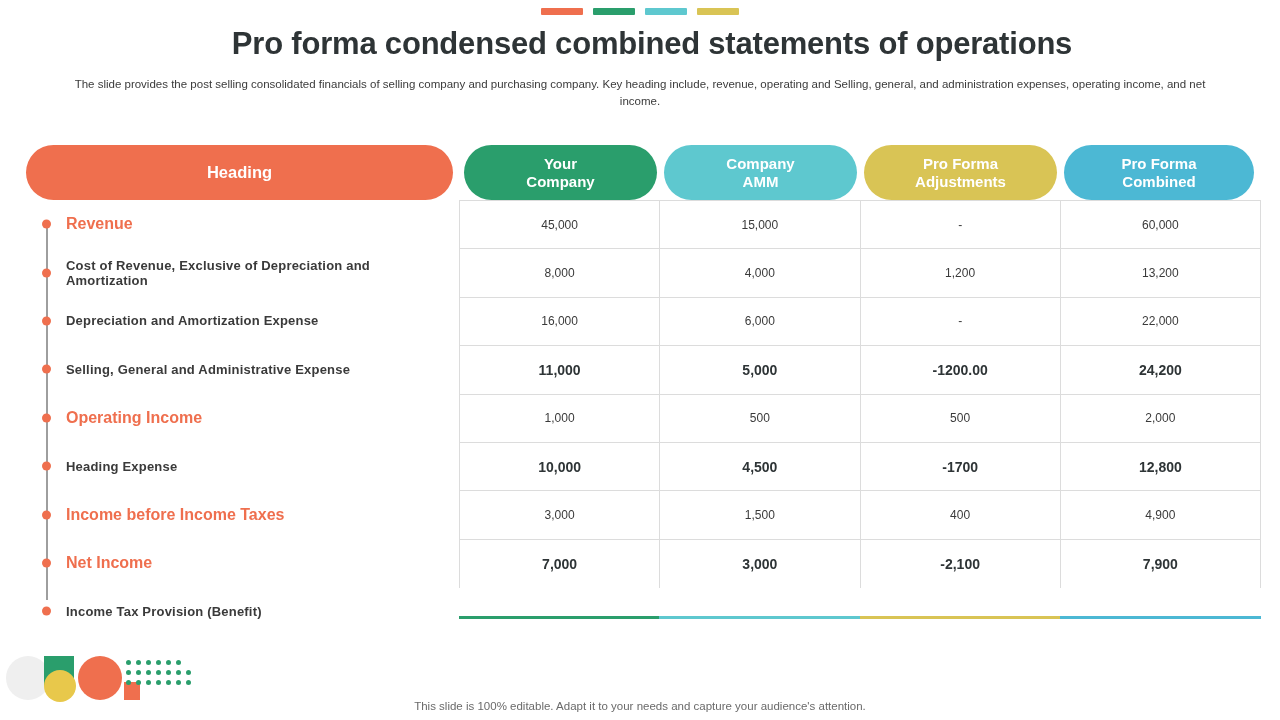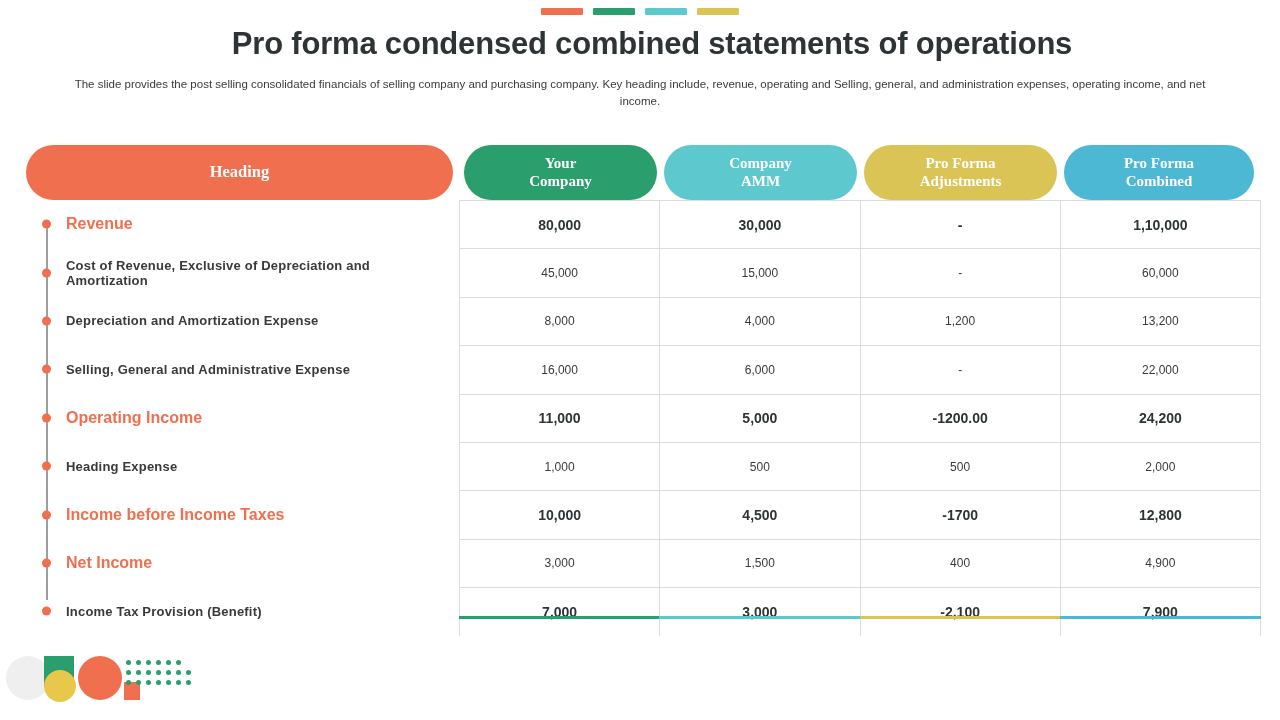--- a/index.html
+++ b/index.html
@@ -26,21 +26,21 @@
     position: absolute; top: 76px; left: 50%; transform: translateX(-50%);
     width: 1160px; text-align: center;
     font-size: 11.5px; color: #3b3b3b; line-height: 1.45;
   }
 
   
   .pills { position: absolute; top: 145px; left: 26px; width: 1228px; height: 56px; }
   .pill {
     position: absolute; top: 0; height: 55px; border-radius: 28px;
     display: flex; align-items: center; justify-content: center;
-    color: #fff; font-weight: bold; text-align: center; line-height: 1.15; font-family: Liberation Serif, serif;
+    color: #fff; font-weight: bold; text-align: center; line-height: 1.15;
   }
   .pill-heading { left: 0; width: 427px; font-size: 16.5px; background: #ef6f4e; }
   .pill-your    { left: 438px; width: 193px; font-size: 15px; background: #2a9e6c; }
   .pill-amm     { left: 638px; width: 193px; font-size: 15px; background: #5ec8cf; }
   .pill-adj     { left: 838px; width: 193px; font-size: 15px; background: #d9c455; }
   .pill-comb    { left: 1038px; width: 190px; font-size: 15px; background: #4cb8d4; }
 
   
   .labels { position: absolute; top: 200px; left: 28px; width: 420px; }
   .label-row {
@@ -160,26 +160,20 @@
         <span class="ltext">Net Income</span>
       </div>
       <div class="label-row">
         <span class="bullet"></span>
         <span class="ltext">Income Tax Provision  (Benefit)</span>
       </div>
     </div>
 
   <table class="table" id="table">
       <tbody>
-        <tr class="strong">
-          <td>80,000</td>
-          <td>30,000</td>
-          <td>-</td>
-          <td>1,10,000</td>
-        </tr>
         <tr>
           <td>45,000</td>
           <td>15,000</td>
           <td>-</td>
           <td>60,000</td>
         </tr>
         <tr>
           <td>8,000</td>
           <td>4,000</td>
           <td>1,200</td>
@@ -254,13 +248,14 @@
         <i style="left: 0px; top: 22px;"></i>
         <i style="left: 10px; top: 22px;"></i>
         <i style="left: 20px; top: 22px;"></i>
         <i style="left: 30px; top: 22px;"></i>
         <i style="left: 40px; top: 22px;"></i>
         <i style="left: 50px; top: 22px;"></i>
         <i style="left: 60px; top: 22px;"></i>
       </div>
   </div>
 
+  <div class="footer-note">This slide is 100% editable. Adapt it to your needs and capture your audience's attention.</div>
 </div>
 
 </body></html>

